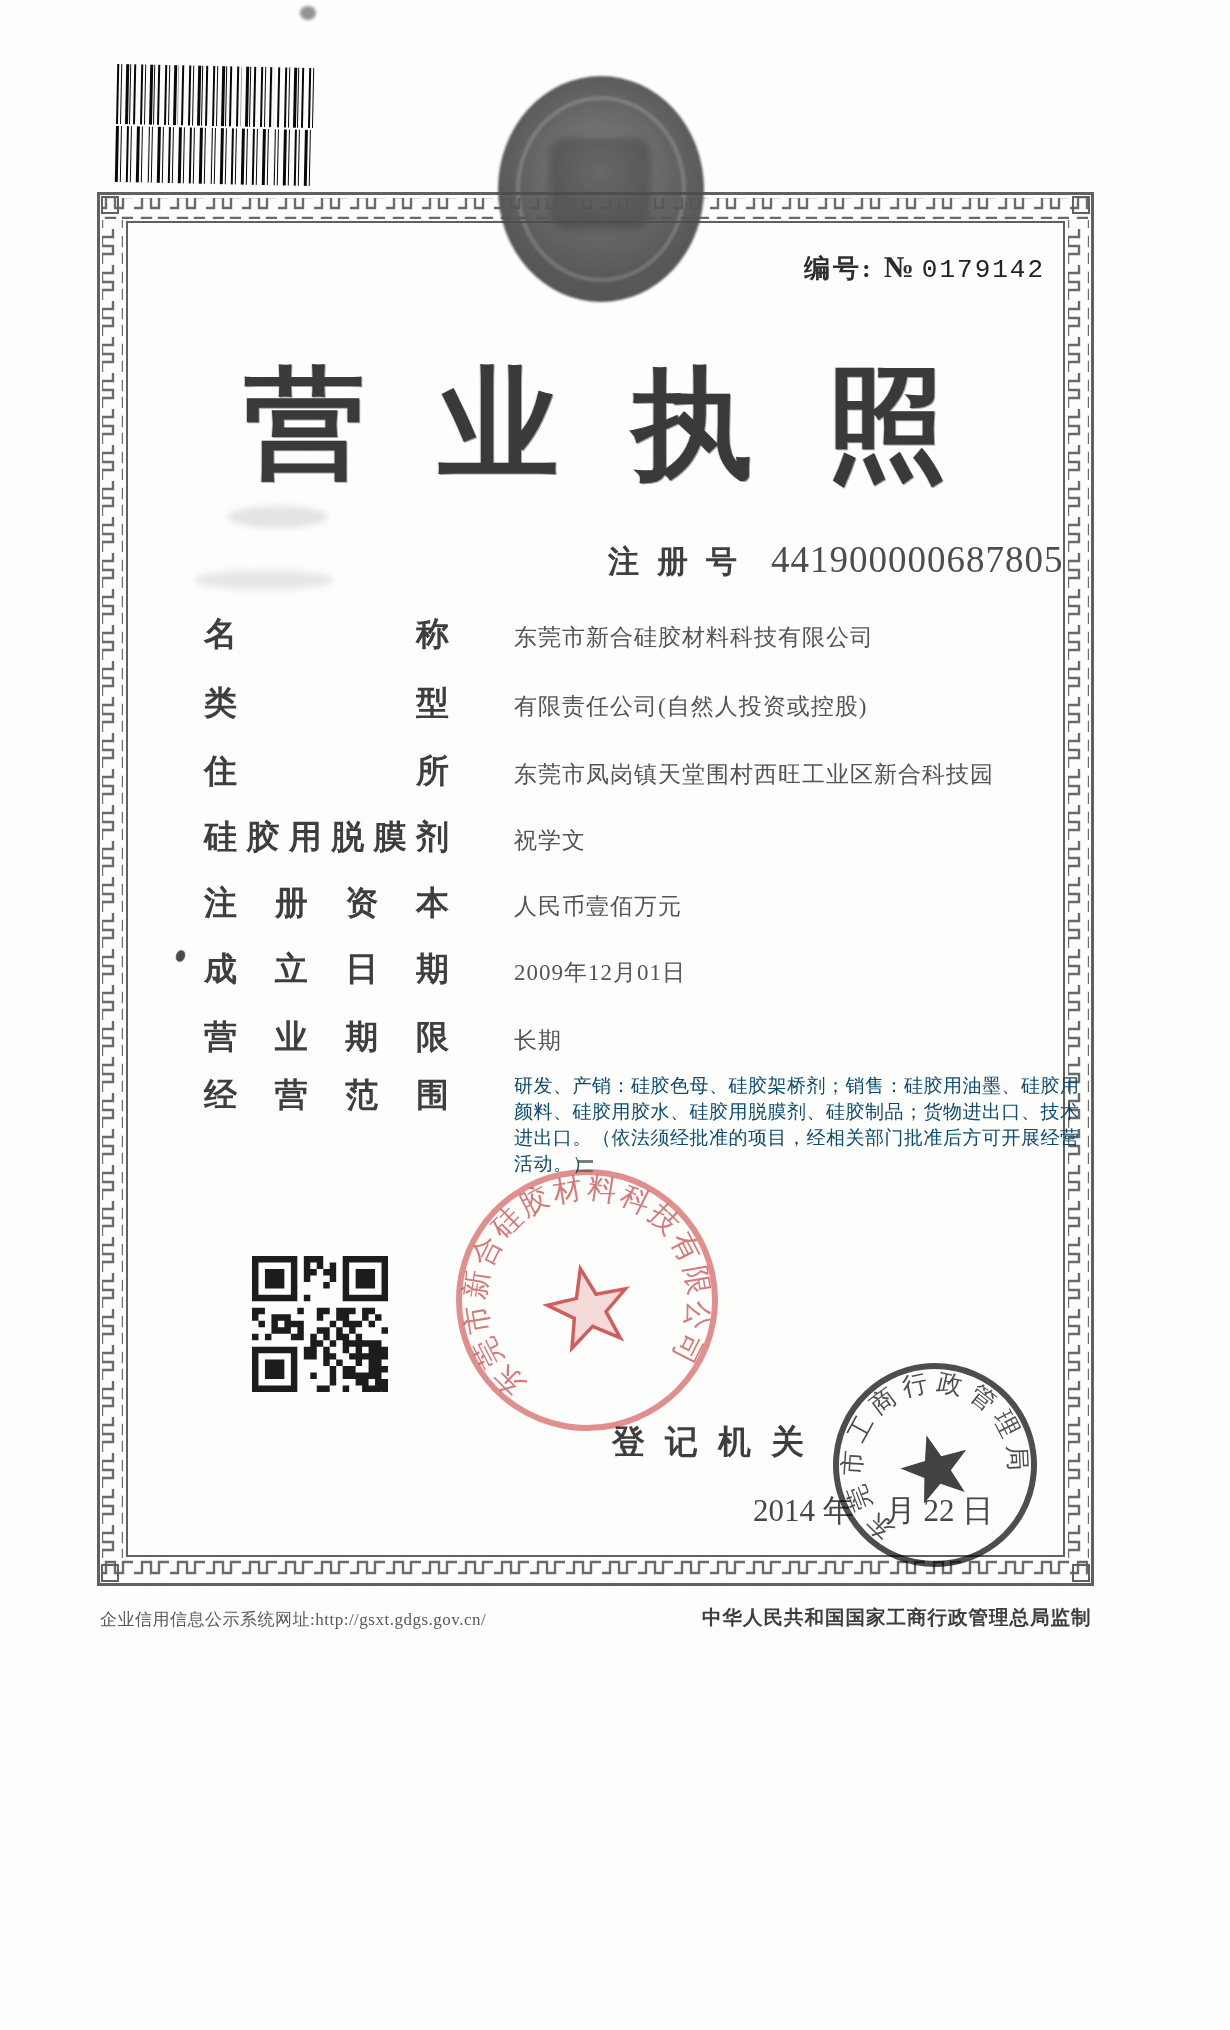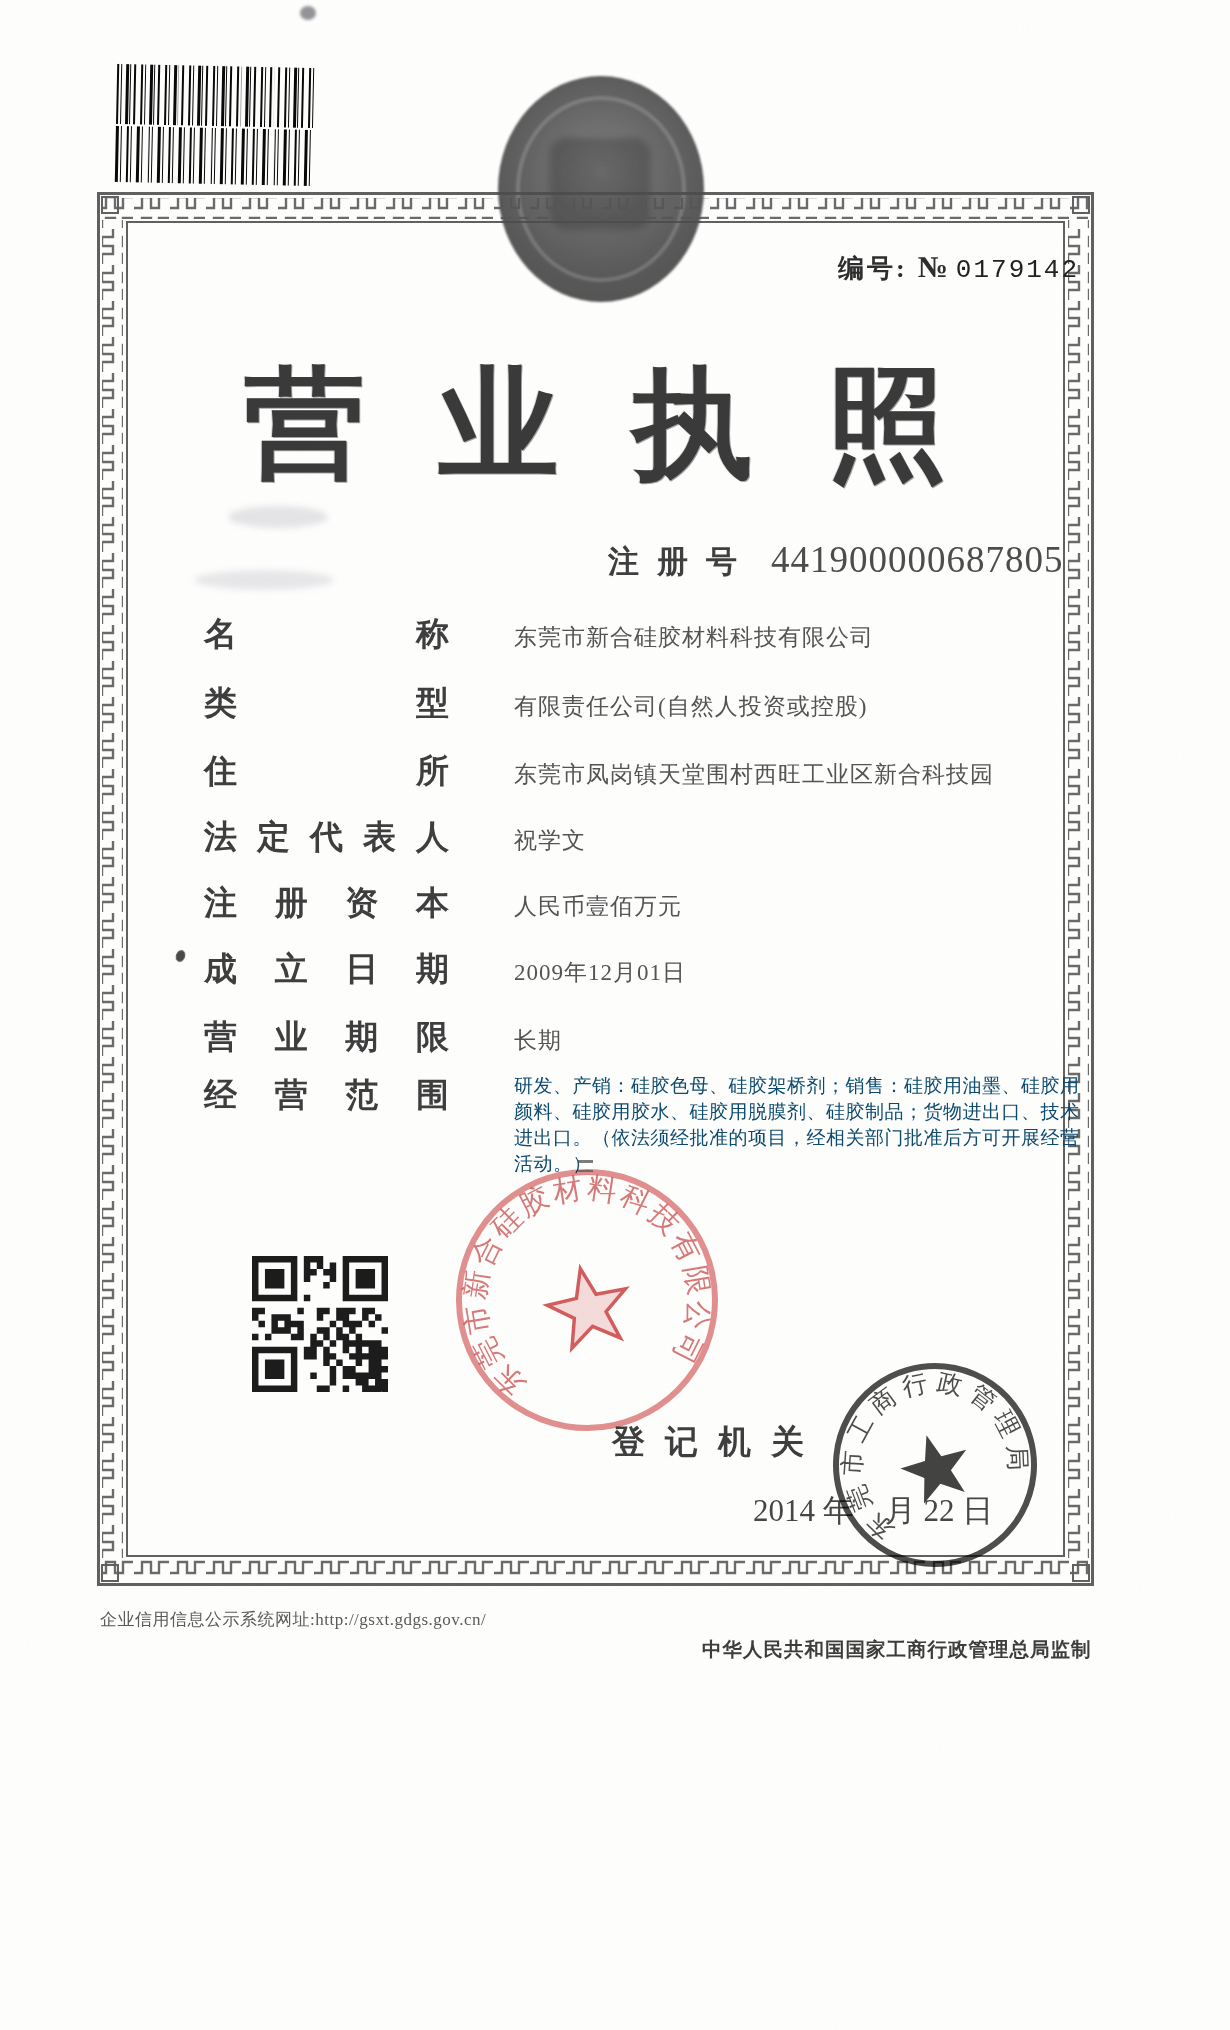--- a/index.html
+++ b/index.html
@@ -24,21 +24,21 @@
        transparent 33px 61px,rgba(255,255,255,.6) 61px 63px);}
   
   .emblem{left:498px;top:76px;width:206px;height:226px;border-radius:50%;
      background:radial-gradient(circle at 50% 42%, #7d7d7d 0%, #5f5f5f 30%, #4a4a4a 62%, #3c3c3c 100%);
      filter:blur(1px) contrast(.95);opacity:.92;}
   .emblem .inner-ring{position:absolute;left:18px;top:20px;right:18px;bottom:20px;
      border-radius:50%;border:4px solid rgba(190,190,190,.28);}
   .emblem .core{position:absolute;left:52px;top:62px;width:100px;height:92px;
      background:rgba(30,30,30,.35);border-radius:18%;filter:blur(3px);}
   
-  .serial{left:838px;top:250px;width:260px;color:#2e2e2e;white-space:nowrap;}
+  .serial{left:804px;top:250px;width:260px;color:#2e2e2e;white-space:nowrap;}
   .serial .lab{font-size:26px;font-weight:600;letter-spacing:3px;}
   .serial .no-sign{font-size:30px;font-weight:700;margin-left:10px;}
   .serial .num{font-family:"Liberation Mono","DejaVu Sans Mono",monospace;
      font-size:26px;margin-left:8px;letter-spacing:2px;color:#222;}
   
   .title{left:97px;top:344px;width:997px;text-align:center;
      font-family:"Liberation Sans","DejaVu Sans",sans-serif;font-weight:800;
      font-size:120px;letter-spacing:74px;padding-left:74px;box-sizing:border-box;
      color:#3a3a3a;text-shadow:1px 1px 0 rgba(90,90,90,.55), -1px 0 0 rgba(120,120,120,.3);}
   
@@ -58,21 +58,21 @@
   
   .seal{mix-blend-mode:multiply;}
   .seal.red{left:437px;top:1150px;transform:rotate(-12deg);opacity:.92;}
   .seal.black{left:820px;top:1350px;transform:rotate(-16deg);opacity:.93;}
   
   .registrar{left:612px;top:1420px;font-size:33px;letter-spacing:20px;
      color:#3e3e3e;font-weight:600;white-space:nowrap;}
   .issue-date{left:753px;top:1490px;font-size:31px;color:#464646;white-space:nowrap;}
   
   .footer-left{left:100px;top:1608px;font-size:17px;color:#5a5a5a;letter-spacing:.5px;}
-  .footer-right{left:702px;top:1604px;font-size:19.5px;color:#3d3d3d;font-weight:600;letter-spacing:1px;margin-top:32px;}
+  .footer-right{left:702px;top:1604px;font-size:19.5px;color:#3d3d3d;font-weight:600;letter-spacing:1px;}
   
   .smudge{border-radius:50%;filter:blur(3px);}
   .sm1{left:228px;top:506px;width:100px;height:22px;background:rgba(95,95,115,.16);}
   .sm2{left:194px;top:570px;width:140px;height:20px;background:rgba(95,95,115,.14);}
   .sm3{left:300px;top:6px;width:16px;height:14px;background:rgba(60,60,70,.55);filter:blur(1.5px);}
   .dot-left{left:176px;top:950px;width:9px;height:12px;background:#4a4a4a;
      border-radius:50%;transform:rotate(20deg);filter:blur(.6px);}
   .tiny-marks{left:578px;top:1160px;width:15px;height:7px;
      border-top:3px solid rgba(70,70,70,.7);border-bottom:2px solid rgba(70,70,70,.6);}
   .noise{position:absolute;inset:0;pointer-events:none;}
@@ -130,21 +130,21 @@
   </div>
   <div class="row" style="top:681px">
     <span class="lbl">类型</span>
     <span class="val">有限责任公司(自然人投资或控股)</span>
   </div>
   <div class="row" style="top:749px">
     <span class="lbl">住所</span>
     <span class="val">东莞市凤岗镇天堂围村西旺工业区新合科技园</span>
   </div>
   <div class="row" style="top:815px">
-    <span class="lbl">法定代表人</span>
+    <span class="lbl">硅胶用脱膜剂</span>
     <span class="val">祝学文</span>
   </div>
   <div class="row" style="top:881px">
     <span class="lbl">注册资本</span>
     <span class="val">人民币壹佰万元</span>
   </div>
   <div class="row" style="top:947px">
     <span class="lbl">成立日期</span>
     <span class="val">2009年12月01日</span>
   </div>

